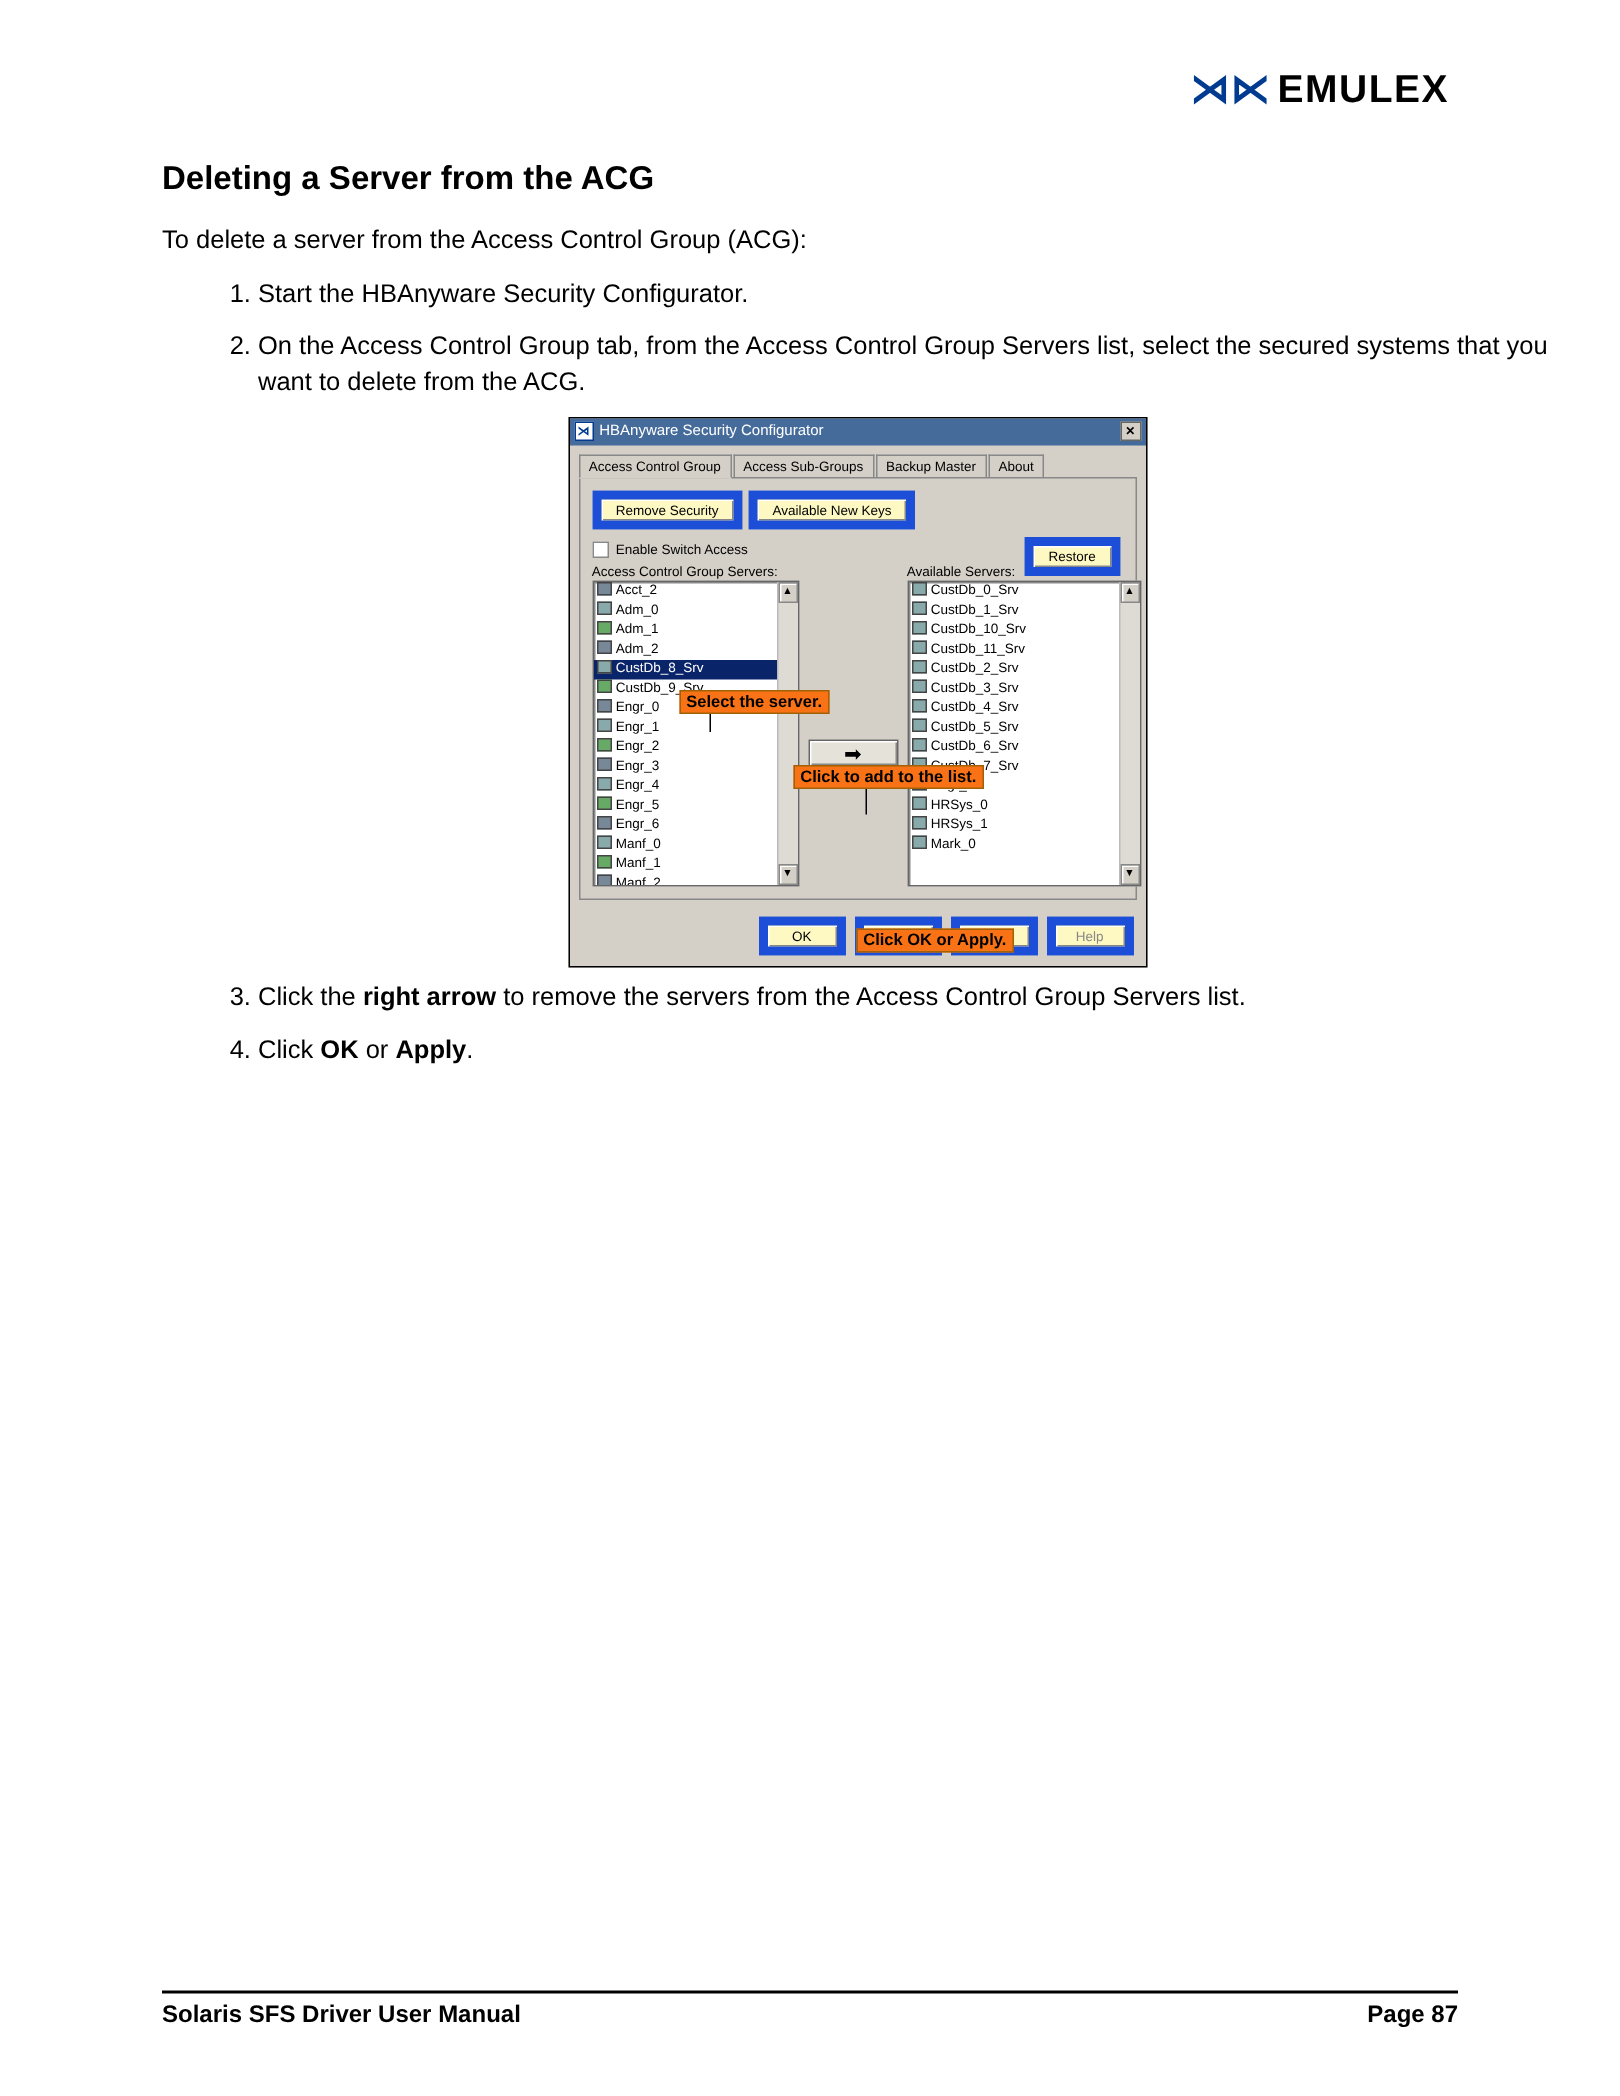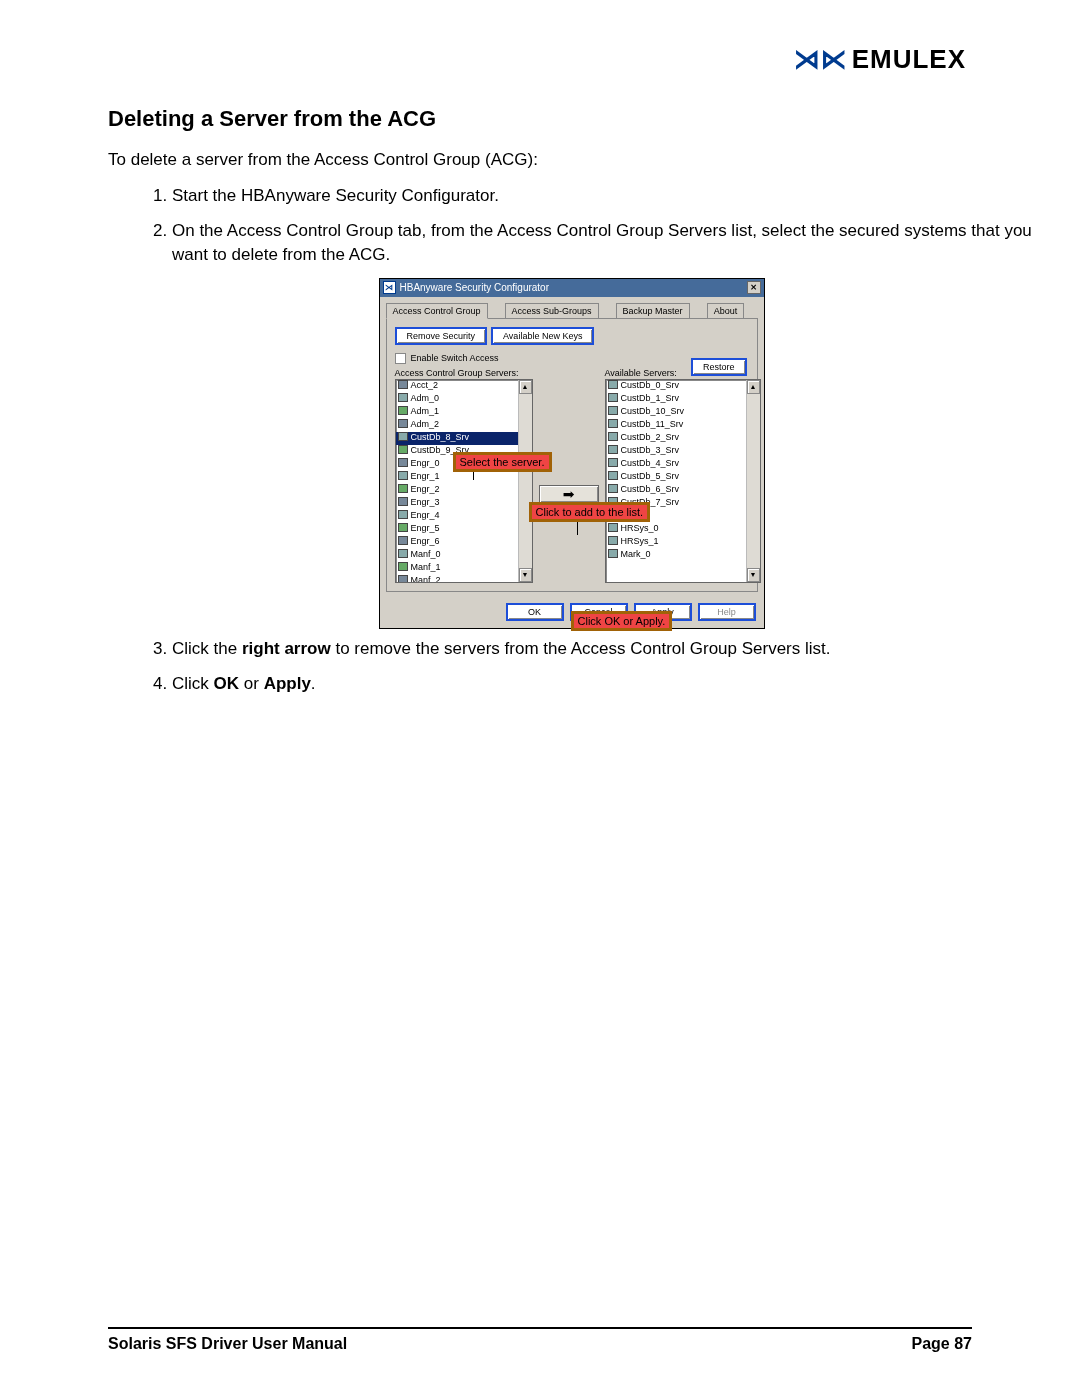--- a/index.html
+++ b/index.html
@@ -80,21 +80,21 @@
   .titlebar .closebtn {
     width: 14px; height: 13px;
     background: #d4d0c8;
     border: 1px solid #666;
     display: inline-flex; align-items: center; justify-content: center;
     font-size: 8px; color: #000; font-weight: 900;
   }
   .tabs {
     display: flex;
     padding: 6px 6px 0 6px;
-    gap: 16px;
+    gap: 0;
     font-size: 9px;
   }
   .tab {
     border: 1px solid #888;
     border-bottom: none;
     background: #d4d0c8;
     padding: 2px 6px;
     margin-right: 1px;
   }
   .tab.active {
@@ -104,22 +104,22 @@
   }
   .panel {
     border: 1px solid #888;
     margin: -1px 6px 6px 6px;
     padding: 8px 8px;
     position: relative;
     background: #d4d0c8;
   }
   .btnrow { display: flex; gap: 4px; margin-bottom: 8px; }
   .winbtn {
-    border: 2px solid #1d4ed8;
-    background: #ffffff;
+    border: 6px solid #1d4ed8;
+    background: #fef9c3;
     padding: 2px 10px;
     font-size: 9px;
     box-shadow: inset 1px 1px 0 #fff, inset -1px -1px 0 #888;
   }
   .chkrow { font-size: 9px; margin-bottom: 4px; display: flex; align-items: center; }
   .chkbox {
     width: 11px; height: 11px; border: 1px solid #888;
     background: #fff; margin-right: 5px;
   }
   .restorebtn {
@@ -178,27 +178,28 @@
     width: 60px; height: 18px;
     border: 1px solid #666;
     background: #e5e2da;
     box-shadow: inset 1px 1px 0 #fff, inset -1px -1px 0 #888;
     display: flex; align-items: center; justify-content: center;
     margin: 10px 0;
     font-size: 14px;
   }
   .callout {
     position: absolute;
-    background: #ef4444;
-    border: 3px solid #a16207;
+    background: #f97316;
+    border: 1px solid #a16207;
     font-family: Arial, sans-serif;
     font-size: 11px;
     padding: 1px 4px;
     white-space: nowrap;
     z-index: 5;
+    font-weight: bold;
   }
   .co1 { top: 84px; left: 58px; }
   .co2 { top: 134px; left: 134px; }
   .co3 { top: 243px; left: 176px; }
   .cline {
     position: absolute; background: #000; z-index: 4;
   }
   .cl1 { width: 1px; height: 13px; top: 99px; left: 78px; }
   .cl2 { width: 1px; height: 19px; top: 148px; left: 182px; }
   .btnbar {

